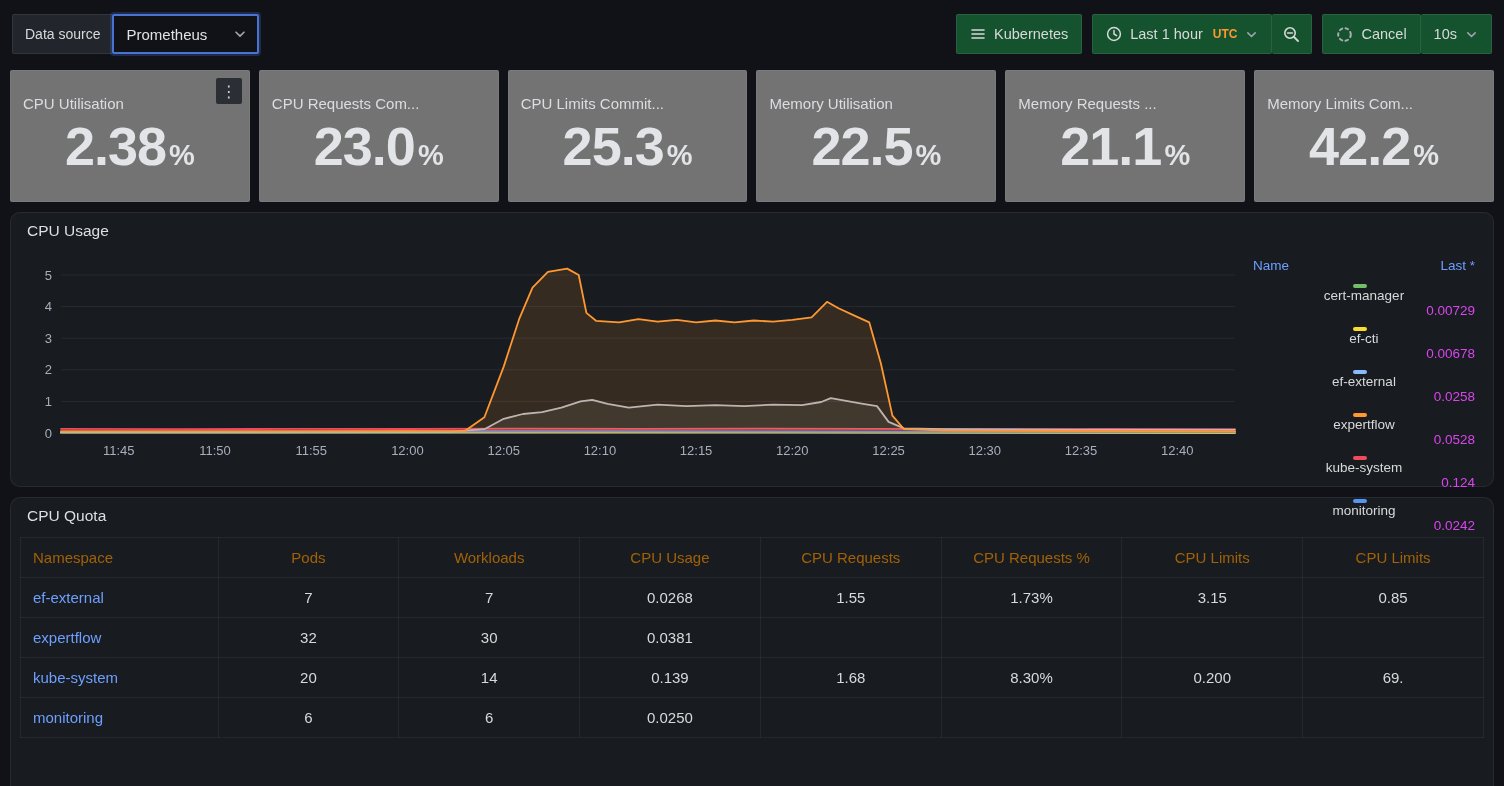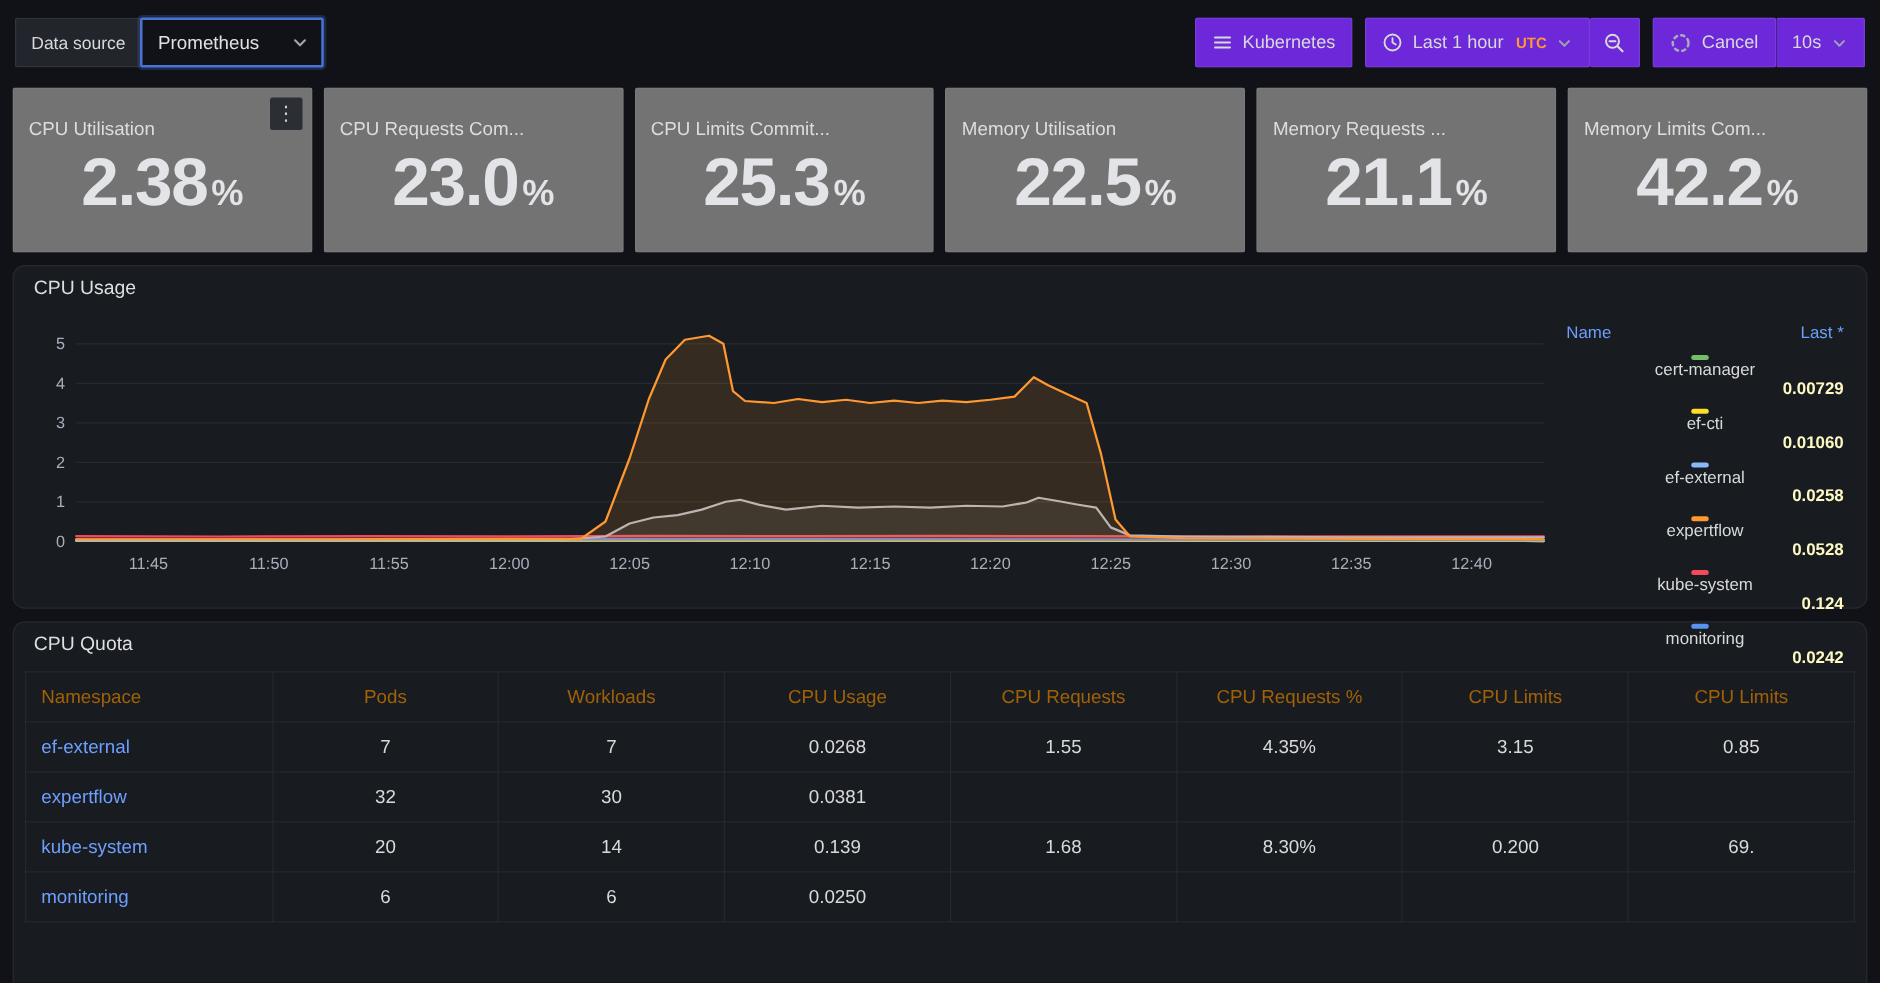--- a/index.html
+++ b/index.html
@@ -9,21 +9,21 @@
     font-family:"Liberation Sans", sans-serif;
     color:#d8d9da;
     position:relative;
   }
   
   .toolbar{ display:flex; justify-content:space-between; align-items:center; padding:14px 12px 12px 12px; }
   .tb-left,.tb-right{ display:flex; align-items:center; gap:10px; }
   .ds-picker{ display:flex; align-items:stretch; height:40px; }
   .ds-label{ background:#22252b; border:1px solid rgba(204,204,220,0.10); border-right:none; border-radius:2px 0 0 2px; display:flex; align-items:center; padding:0 12px; font-size:14px; color:#d8d9da; }
   .ds-select{ background:#111217; border:2px solid #4872d4; box-shadow:0 0 0 2px rgba(72,114,212,0.25); border-radius:2px; display:flex; align-items:center; gap:26px; padding:0 10px 0 12px; font-size:15px; color:#e0e1e3; cursor:pointer; }
-  .btn{ height:40px; background:#6d28d9; border:1px solid rgba(204,204,220,0.12); border-radius:2px; display:inline-flex; align-items:center; gap:8px; padding:0 13px; font-size:14.5px; color:#d8d9da; cursor:pointer; white-space:nowrap; }
+  .btn{ height:40px; background:#14532d; border:1px solid rgba(204,204,220,0.12); border-radius:2px; display:inline-flex; align-items:center; gap:8px; padding:0 13px; font-size:14.5px; color:#d8d9da; cursor:pointer; white-space:nowrap; }
   .btn-group{ display:flex;text-align:right; }
   .btn-group .btn + .btn{ border-left:none; }
   .icon-btn{ padding:0 11px; }
   .tz{ font-size:12px; font-weight:700; color:#ff9830; margin-left:2px; }
   svg.ic{ display:block; }
   .spin{ animation:rot 1.1s linear infinite; }
   @keyframes rot{ from{transform:rotate(0)} to{transform:rotate(360deg)} }
 
   
   .stats-row{ display:flex; gap:9px; padding:0 10px; margin-top:4px; }
@@ -42,21 +42,21 @@
   .usage-panel{ height:275px; }
   .chart-row{ display:flex; padding:2px 8px 0 8px; }
   .chart-holder{ flex:1; }
   .axis{ fill:#a8aebc; font-size:13px; font-family:"Liberation Sans", sans-serif; }
   .legend{ width:232px; padding:8px 10px 0 0; font-size:13.5px; }
   .legend-header{ display:flex; justify-content:space-between; padding:2px 0 6px 0; }
   .legend-header span{ color:#6e9fff; font-weight:500; cursor:pointer; }
   .legend-row{ display:flex; align-items:center; padding:4.5px 0;flex-direction:column; }
   .swatch{ width:14px; height:4px; border-radius:2px; margin-right:8px; flex:none; }
   .legend-name{ color:#d8d9da; cursor:pointer; }
-  .legend-val{ margin-left:auto; color:#fef9c3;font-weight:bold; }
+  .legend-val{ margin-left:auto; color:#d946ef; }
 
   
   .quota-panel{ height:300px; overflow:hidden; }
   table{ width:calc(100% - 18px); margin:6px 9px 0 9px; border-collapse:collapse; table-layout:fixed; }
   th,td{ border:1px solid rgba(204,204,220,0.07); font-size:15px; padding:11px 12px; text-align:center; overflow:hidden; white-space:nowrap; }
   th{ color:#a16207; font-weight:400; }
   th:first-child, td:first-child{ text-align:left; }
   th:first-child{ width:13.5%; }
   td.ns{ color:#6e9fff; cursor:pointer; }
 </style>
@@ -225,21 +225,21 @@
       </div>
       <div id="legend-rows">
           <div class="legend-row">
             <span class="swatch" style="background: rgb(115, 191, 105);"></span>
             <span class="legend-name">cert-manager</span>
             <span class="legend-val">0.00729</span>
           </div>
           <div class="legend-row">
             <span class="swatch" style="background: rgb(250, 222, 42);"></span>
             <span class="legend-name">ef-cti</span>
-            <span class="legend-val">0.01060</span>
+            <span class="legend-val">0.00678</span>
           </div>
           <div class="legend-row">
             <span class="swatch" style="background: rgb(138, 184, 255);"></span>
             <span class="legend-name">ef-external</span>
             <span class="legend-val">0.0258</span>
           </div>
           <div class="legend-row">
             <span class="swatch" style="background: rgb(255, 152, 48);"></span>
             <span class="legend-name">expertflow</span>
             <span class="legend-val">0.0528</span>
@@ -274,21 +274,21 @@
           <th>CPU Limits</th>
         </tr>
       </thead>
     <tbody id="quota-body">
         <tr>
           <td class="ns">ef-external</td>
           <td>7</td>
           <td>7</td>
           <td>0.0268</td>
           <td>1.55</td>
-          <td>4.35%</td>
+          <td>1.73%</td>
           <td>3.15</td>
           <td>0.85</td>
         </tr>
         <tr>
           <td class="ns">expertflow</td>
           <td>32</td>
           <td>30</td>
           <td>0.0381</td>
           <td></td>
           <td></td>

